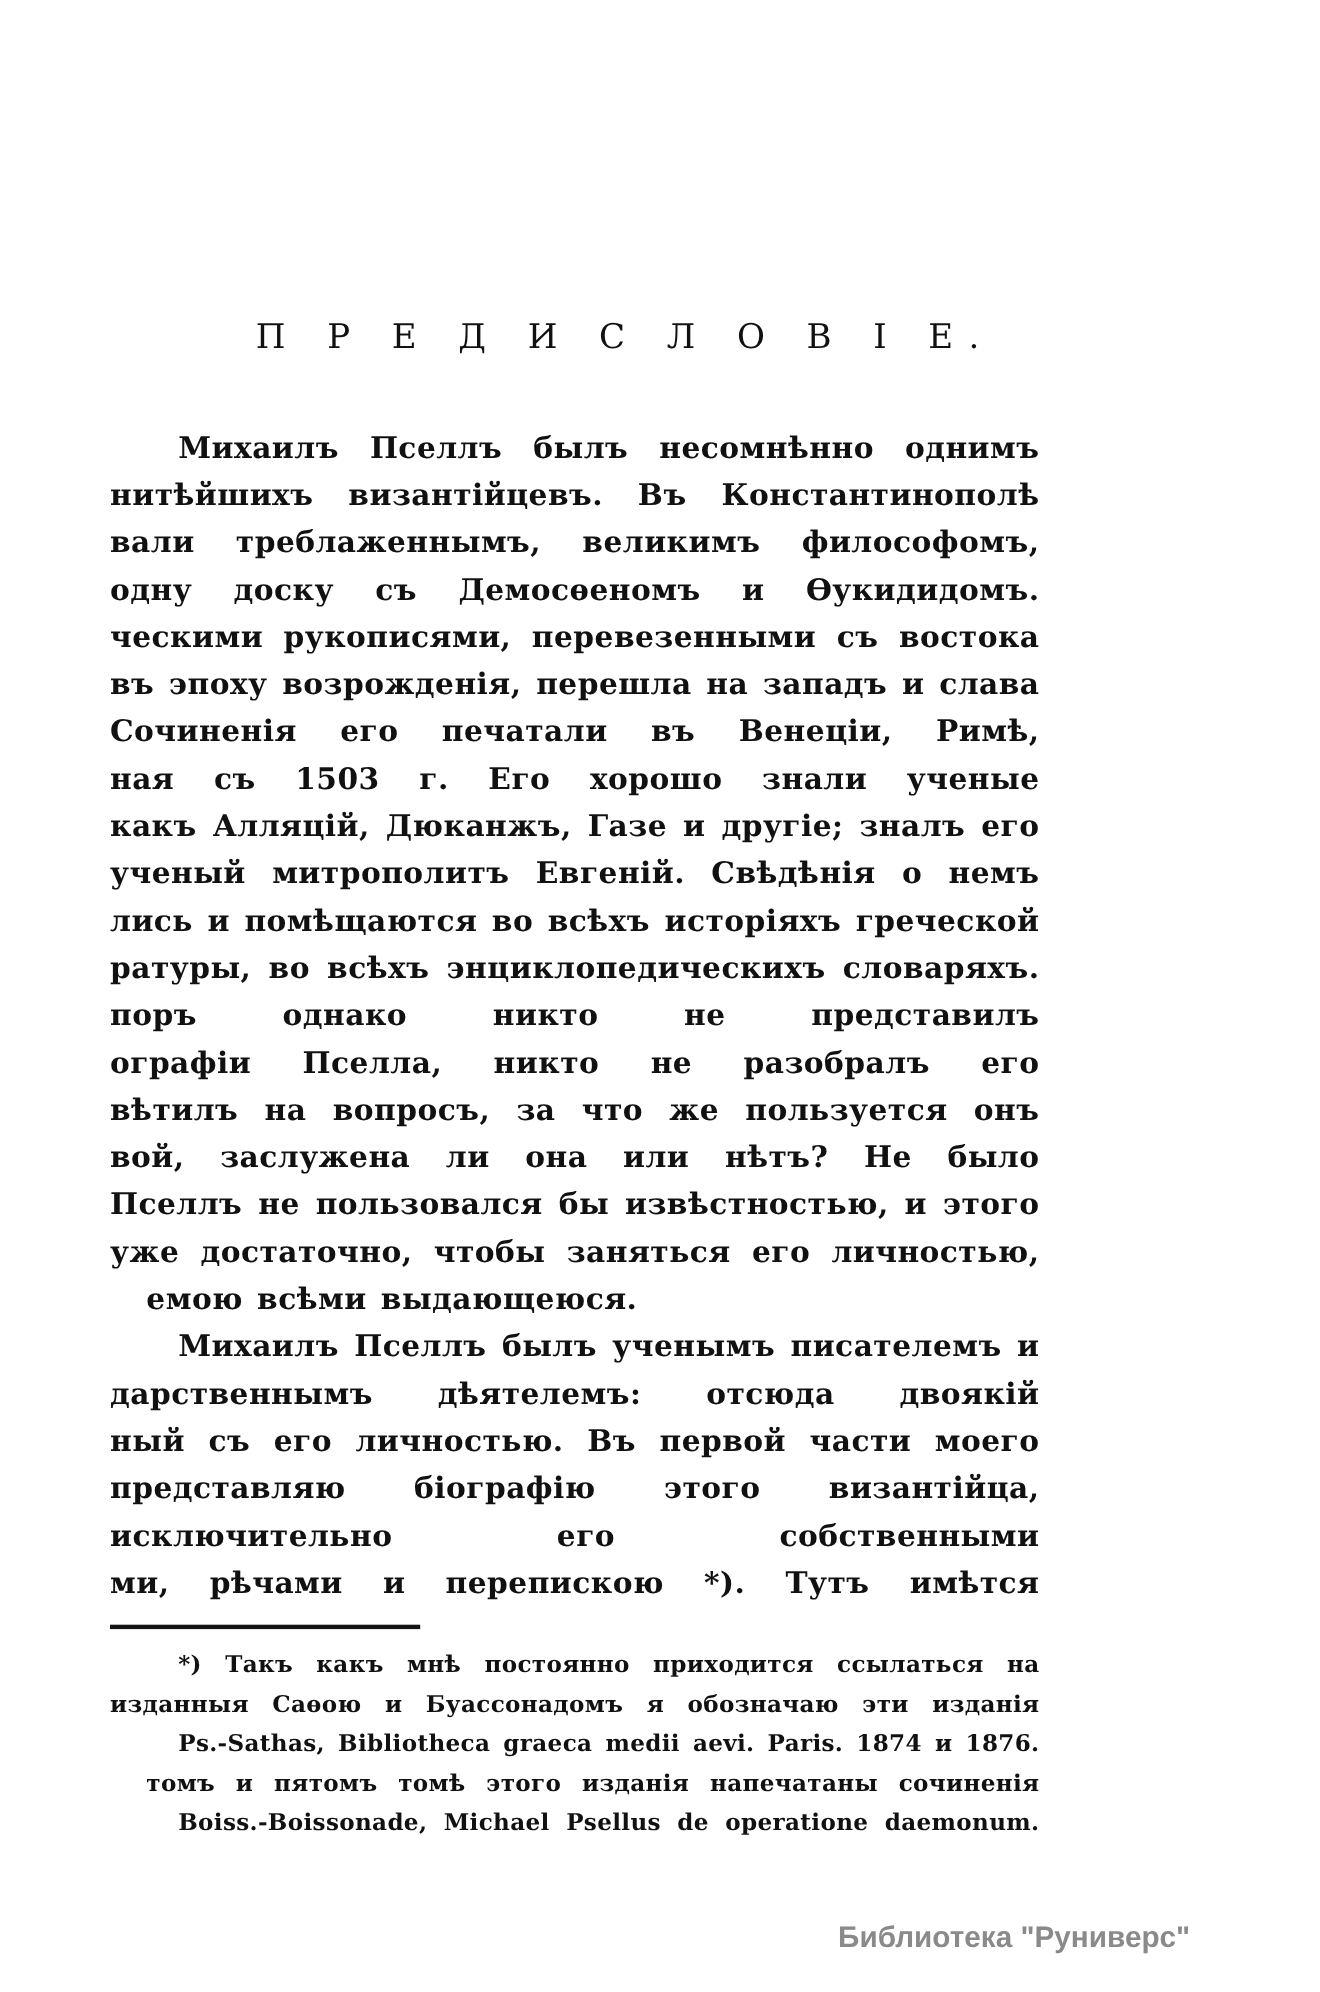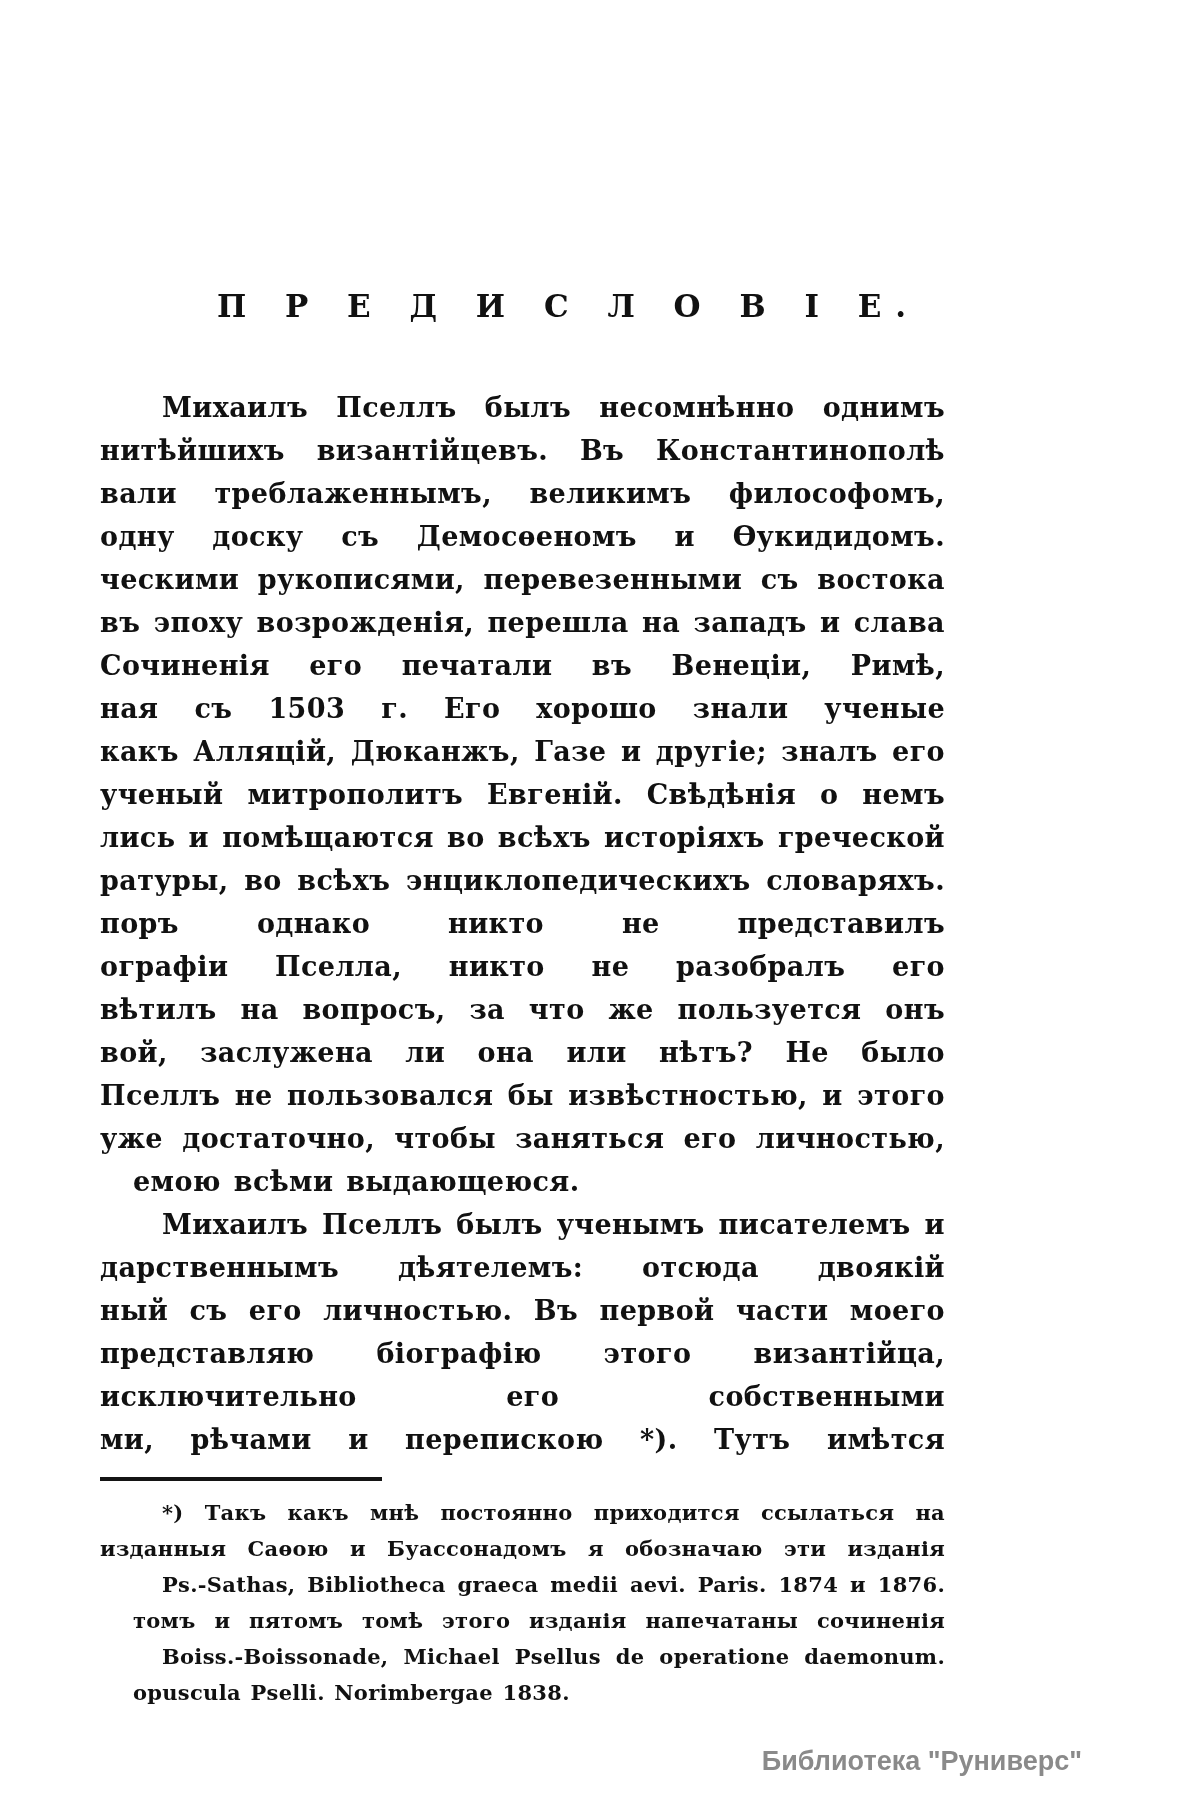--- a/index.html
+++ b/index.html
@@ -21,21 +21,21 @@
     left: 100px;
     top: 288px;
     width: 845px;
   }
   .title {
     margin: 0 0 62px 0;
     position: relative;
     left: 46px;
     text-align: center;
     font-size: 31px;
-    font-weight: 700;
+    font-weight: 400;
     letter-spacing: 14px;
     white-space: nowrap;
   }
   .paragraph { margin: 0; }
   .line {
     font-size: 27px;
     font-weight: 700;
     line-height: 43px;
     height: 43px;
     letter-spacing: 0.4px;
@@ -114,19 +114,18 @@
 
     <div class="footnote-rule"></div>
 
     <div class="footnote">
 
     <div class="line indent">*) Такъ какъ мнѣ постоянно приходится ссылаться на сочиненія Пселла,</div>
         <div class="line">изданныя Саѳою и Буассонадомъ я обозначаю эти изданія сокращенно.</div>
         <div class="line indent">Ps.-Sathas, Bibliotheca graeca medii aevi. Paris. 1874 и 1876. Въ четвер-</div>
         <div class="line flush-left">томъ и пятомъ томѣ этого изданія напечатаны сочиненія Пселла.</div>
         <div class="line indent">Boiss.-Boissonade, Michael Psellus de operatione daemonum. Accedunt inedita</div>
-        <div class="line flush-left">opuscula Pselli. Norimbergae 1838.</div>
       </div>
 
   </div>
 
   <div class="watermark">Библиотека "Руниверс"</div>
 </div>
 
 </body></html>

